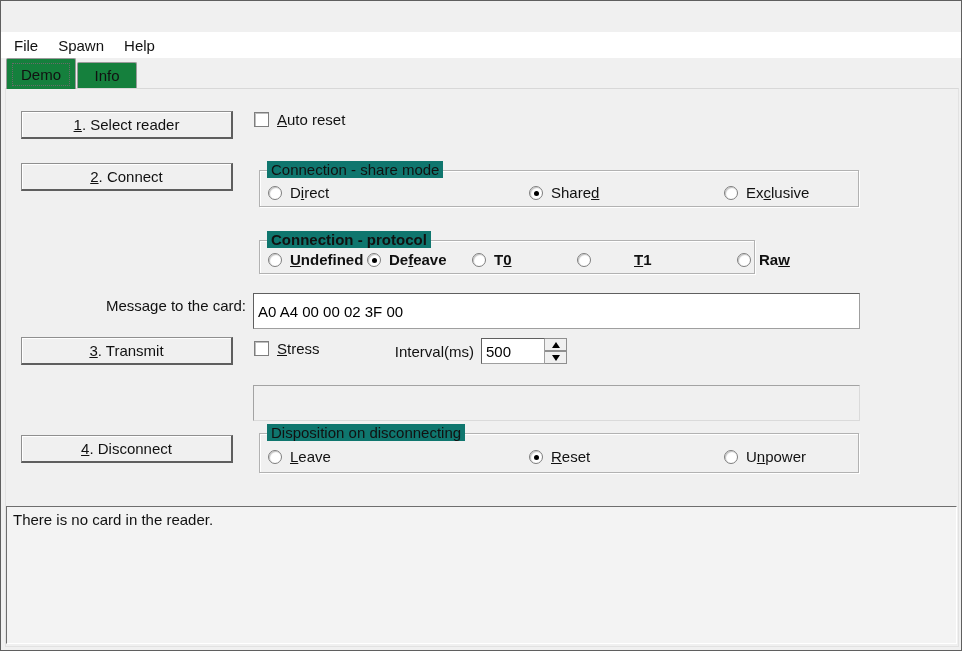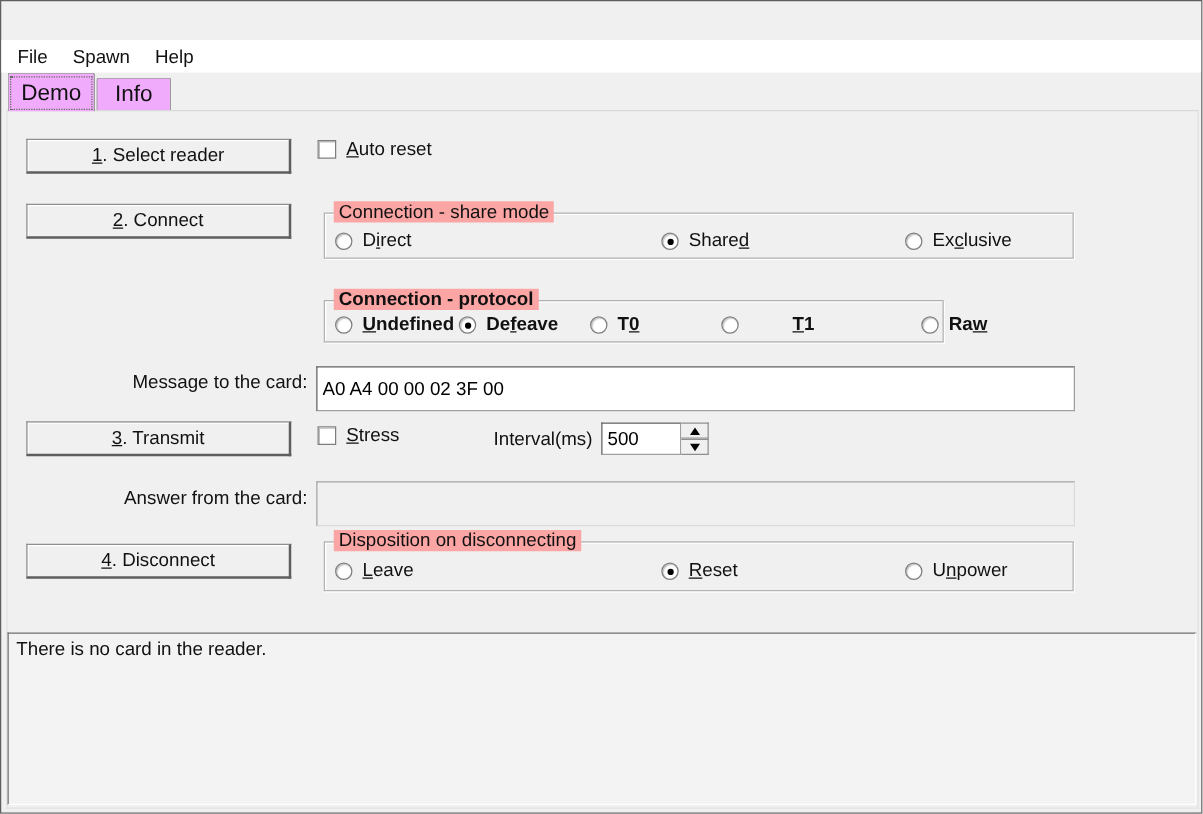--- a/index.html
+++ b/index.html
@@ -17,22 +17,22 @@
         font-size:16px;color:#3c3c3c;}
   .glyph-min{font-size:15px;line-height:1;transform:translateY(-2px);}
   .glyph-max{width:11px;height:11px;border:1px solid #3c3c3c;display:inline-block;}
   .glyph-close{font-size:15px;line-height:1;}
   
   .menubar{position:absolute;left:0;top:31px;right:0;height:26px;background:#ffffff;
            display:flex;align-items:center;font-size:15px;}
   .menuitem{padding:3px 10px;text-align:right;}
   .menuitem:first-child{margin-left:3px;}
   
-  .tab{position:absolute;background:#f0abfc;border:1px solid #9b9b9b;border-bottom:none;
-       font-size:18px;display:flex;align-items:center;justify-content:center;
+  .tab{position:absolute;background:#15803d;border:1px solid #9b9b9b;border-bottom:none;
+       font-size:15px;display:flex;align-items:center;justify-content:center;
        border-top-left-radius:2px;border-top-right-radius:2px;}
   .tab.selected{left:5px;top:57px;width:70px;height:31px;z-index:3;}
   .tab.selected .tab-label{border:1px dotted #6a6a6a;padding:2px 8px;}
   .tab.plain{left:76px;top:61px;width:60px;height:26px;z-index:1;}
   .pane{position:absolute;left:4px;top:87px;width:954px;height:559px;background:#f0f0f0;
         border:1px solid #e2e2e2;border-top-color:#d8d8d8;z-index:0;}
   
   .btn{position:absolute;left:20px;width:212px;height:28px;background:#f0f0f0;
        border:1px solid #8f8f8f;border-right:2px solid #5e5e5e;border-bottom:2px solid #5e5e5e;
        box-shadow:inset 1px 1px 0 #ffffff;
@@ -42,21 +42,21 @@
   .cb{width:15px;height:15px;background:#fff;border:1px solid #7e7e7e;
       box-shadow:inset 1px 1px 0 #bdbdbd;flex:0 0 auto;}
   .radio-item{position:absolute;top:0;display:flex;align-items:center;gap:8px;font-size:15px;}
   .radio{width:14px;height:14px;border-radius:50%;background:#fff;border:1px solid #7e7e7e;
          box-shadow:inset 1px 1px 1px #c3c3c3;position:relative;flex:0 0 auto;}
   .radio.checked::after{content:"";position:absolute;left:4px;top:4px;width:5px;height:5px;
          border-radius:50%;background:#000;}
   .acc{text-decoration:underline;}
   
   .group{position:absolute;border:1px solid #b2b2b2;box-shadow:1px 1px 0 #ffffff, inset 1px 1px 0 #ffffff;z-index:2;}
-  .gtitle{position:absolute;left:7px;top:-10px;background:#fca5a5;padding:0 4px;font-size:15px;
+  .gtitle{position:absolute;left:7px;top:-10px;background:#0f766e;padding:0 4px;font-size:15px;
           white-space:nowrap;}
   .grow{position:absolute;left:0;right:0;top:13px;height:16px;padding-left:32px;}
   
   .flabel{position:absolute;font-size:15px;text-align:right;white-space:nowrap;z-index:2;}
   .textbox{position:absolute;height:36px;border:1px solid;border-color:#5f5f5f #9f9f9f #9f9f9f #5f5f5f;
            background:#fff;font:15px "Liberation Sans",sans-serif;padding:12px 4px;z-index:2;outline:none;}
   .textbox.disabled{background:#f0f0f0;border-color:#a3a3a3 #dadada #dadada #a3a3a3;}
   
   .spinner{position:absolute;left:480px;top:337px;width:86px;height:26px;display:flex;z-index:2;}
   .spininput{width:64px;height:26px;border:1px solid;border-color:#5f5f5f #9f9f9f #9f9f9f #5f5f5f;
@@ -178,21 +178,20 @@
     <div class="spinbtns">
       <div class="spinbtn up">
           <span class="tri-up"></span>
         </div>
       <div class="spinbtn">
           <span class="tri-down"></span>
         </div>
     </div>
   </div>
 
-  <div class="flabel" style="left:40px;top:389px;width:205px;">Answer from the card:</div>
   <input class="textbox disabled" style="left: 252px; top: 384px; width: 607px;" value="">
 
   <div class="group" style="left:258px;top:432px;width:600px;height:40px;">
     <span class="gtitle">Disposition on disconnecting</span>
     <div class="grow" style="top:14px;">
       <div class="radio-item" style="left:8px;">
         <span class="radio"></span>
         <span><span></span><span class="acc">L</span><span>eave</span></span>
       </div>
       <div class="radio-item" style="left:269px;">

